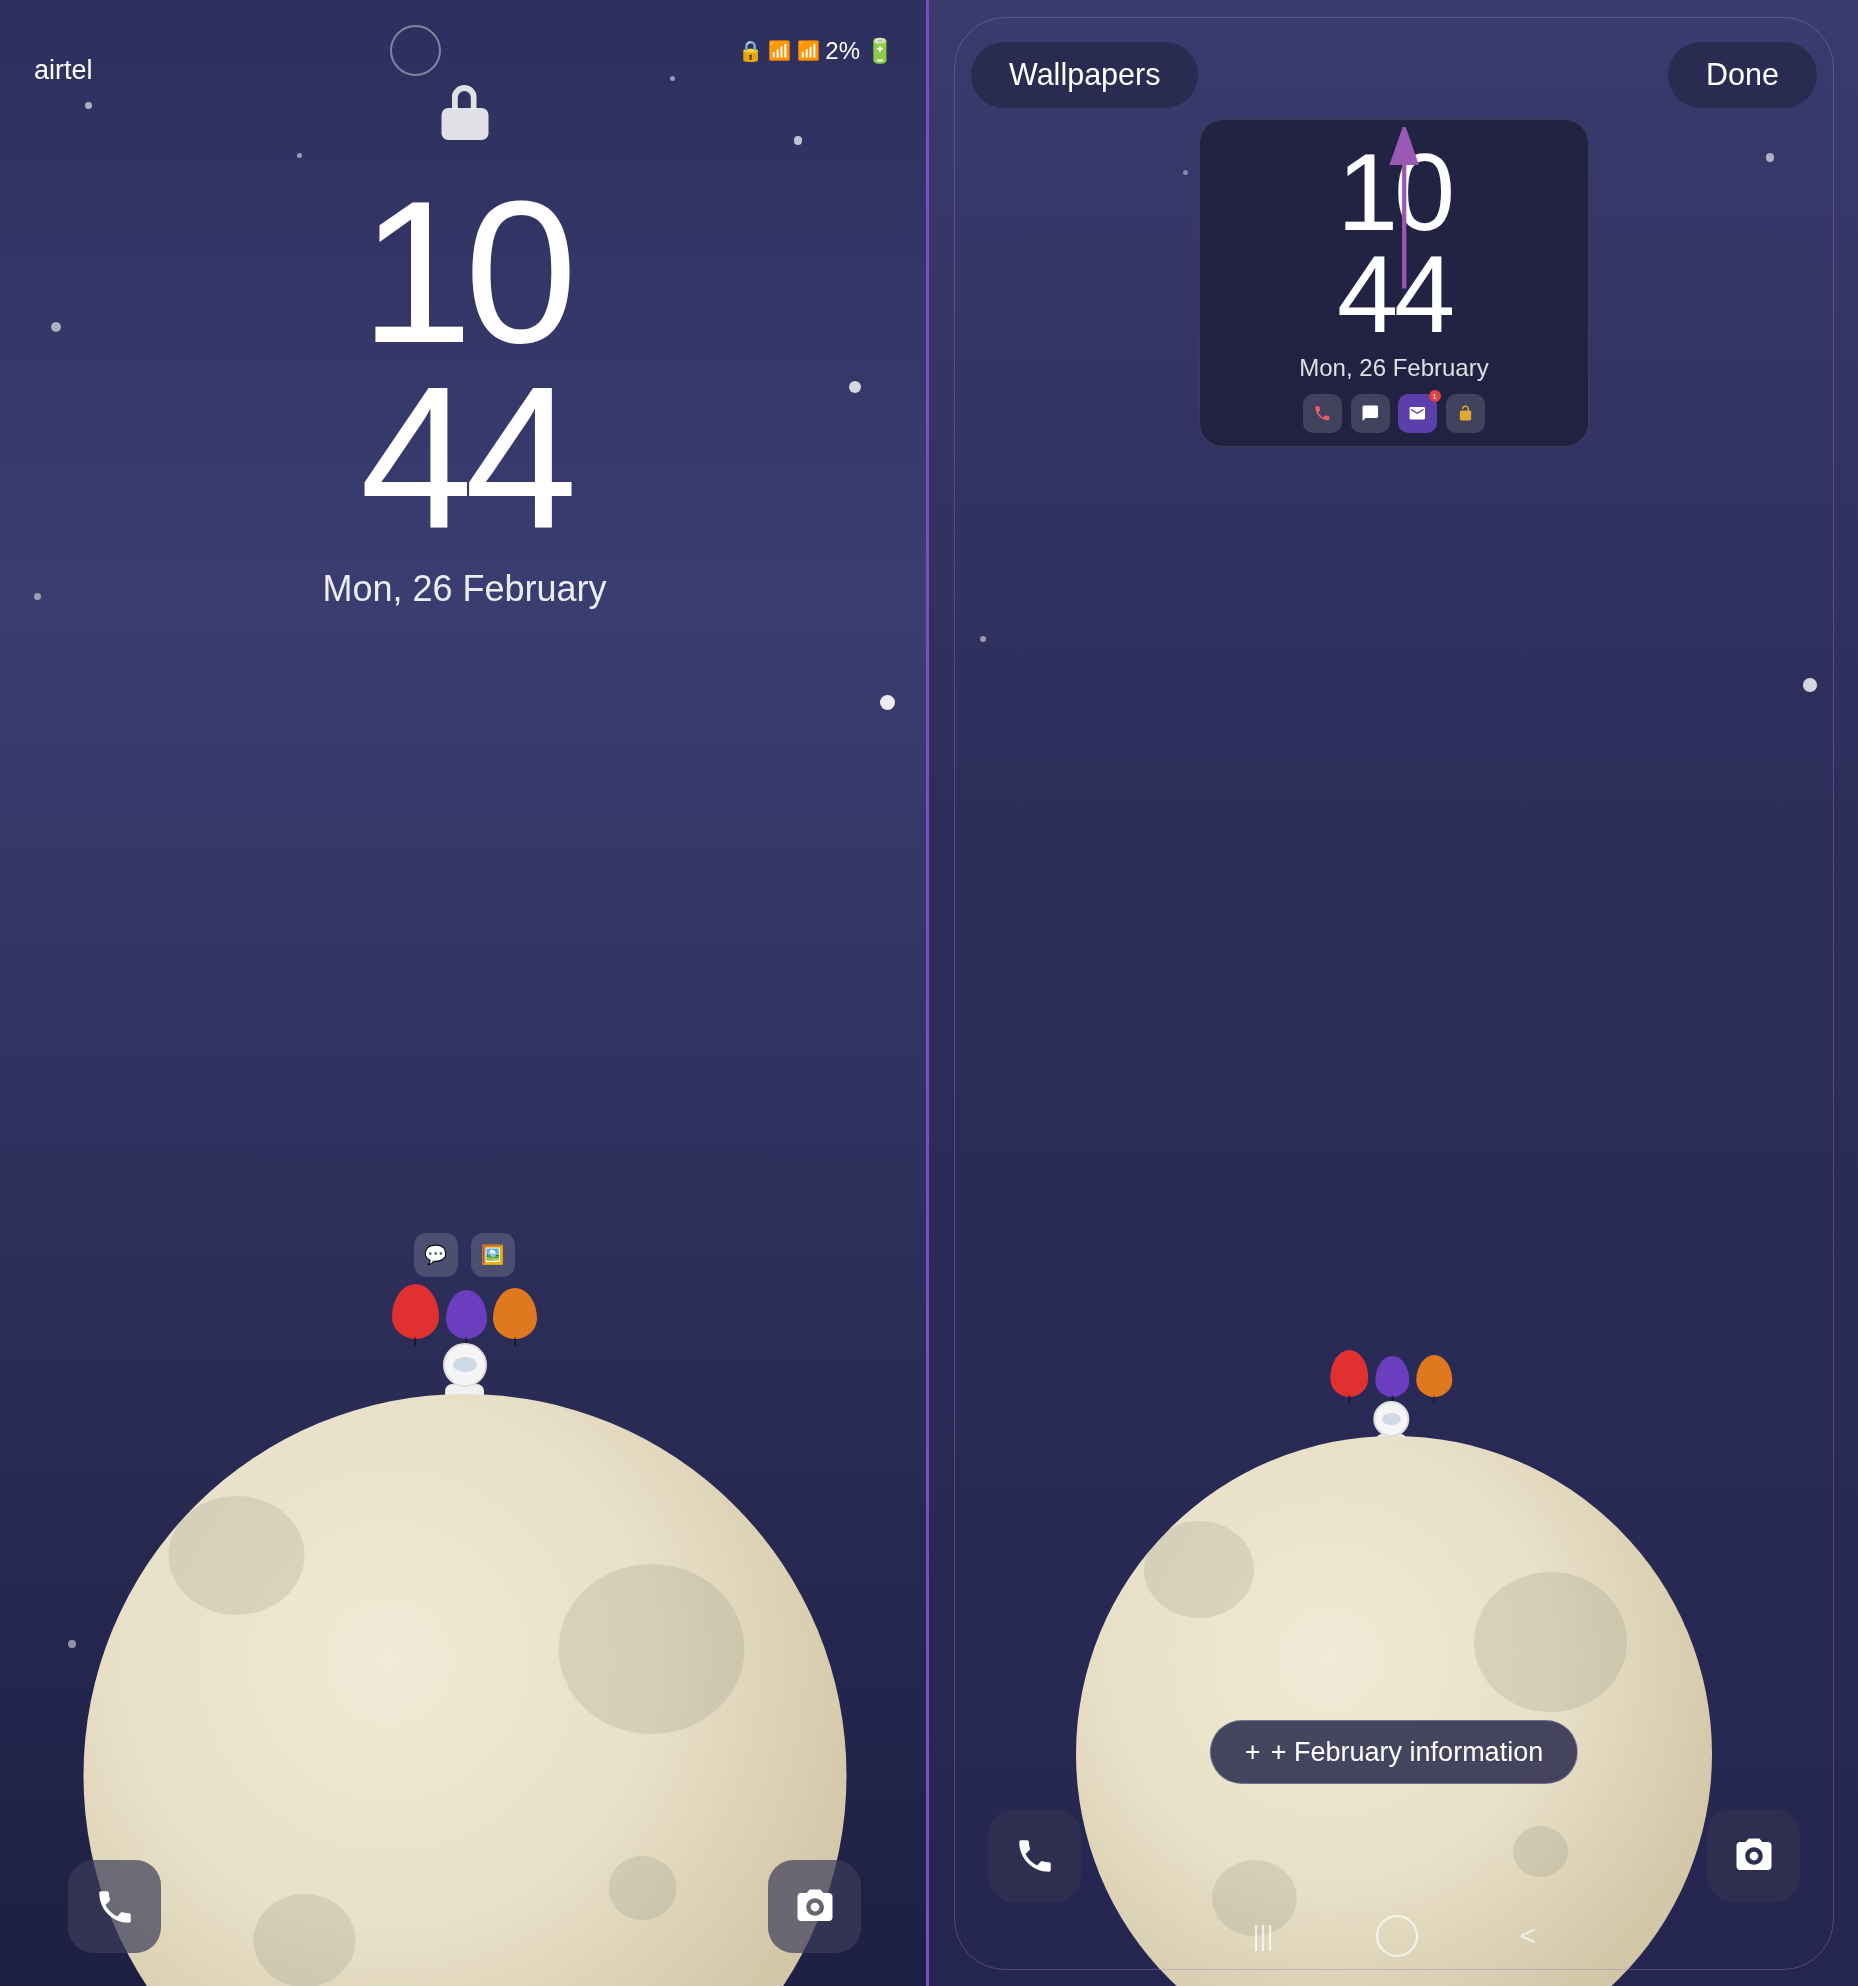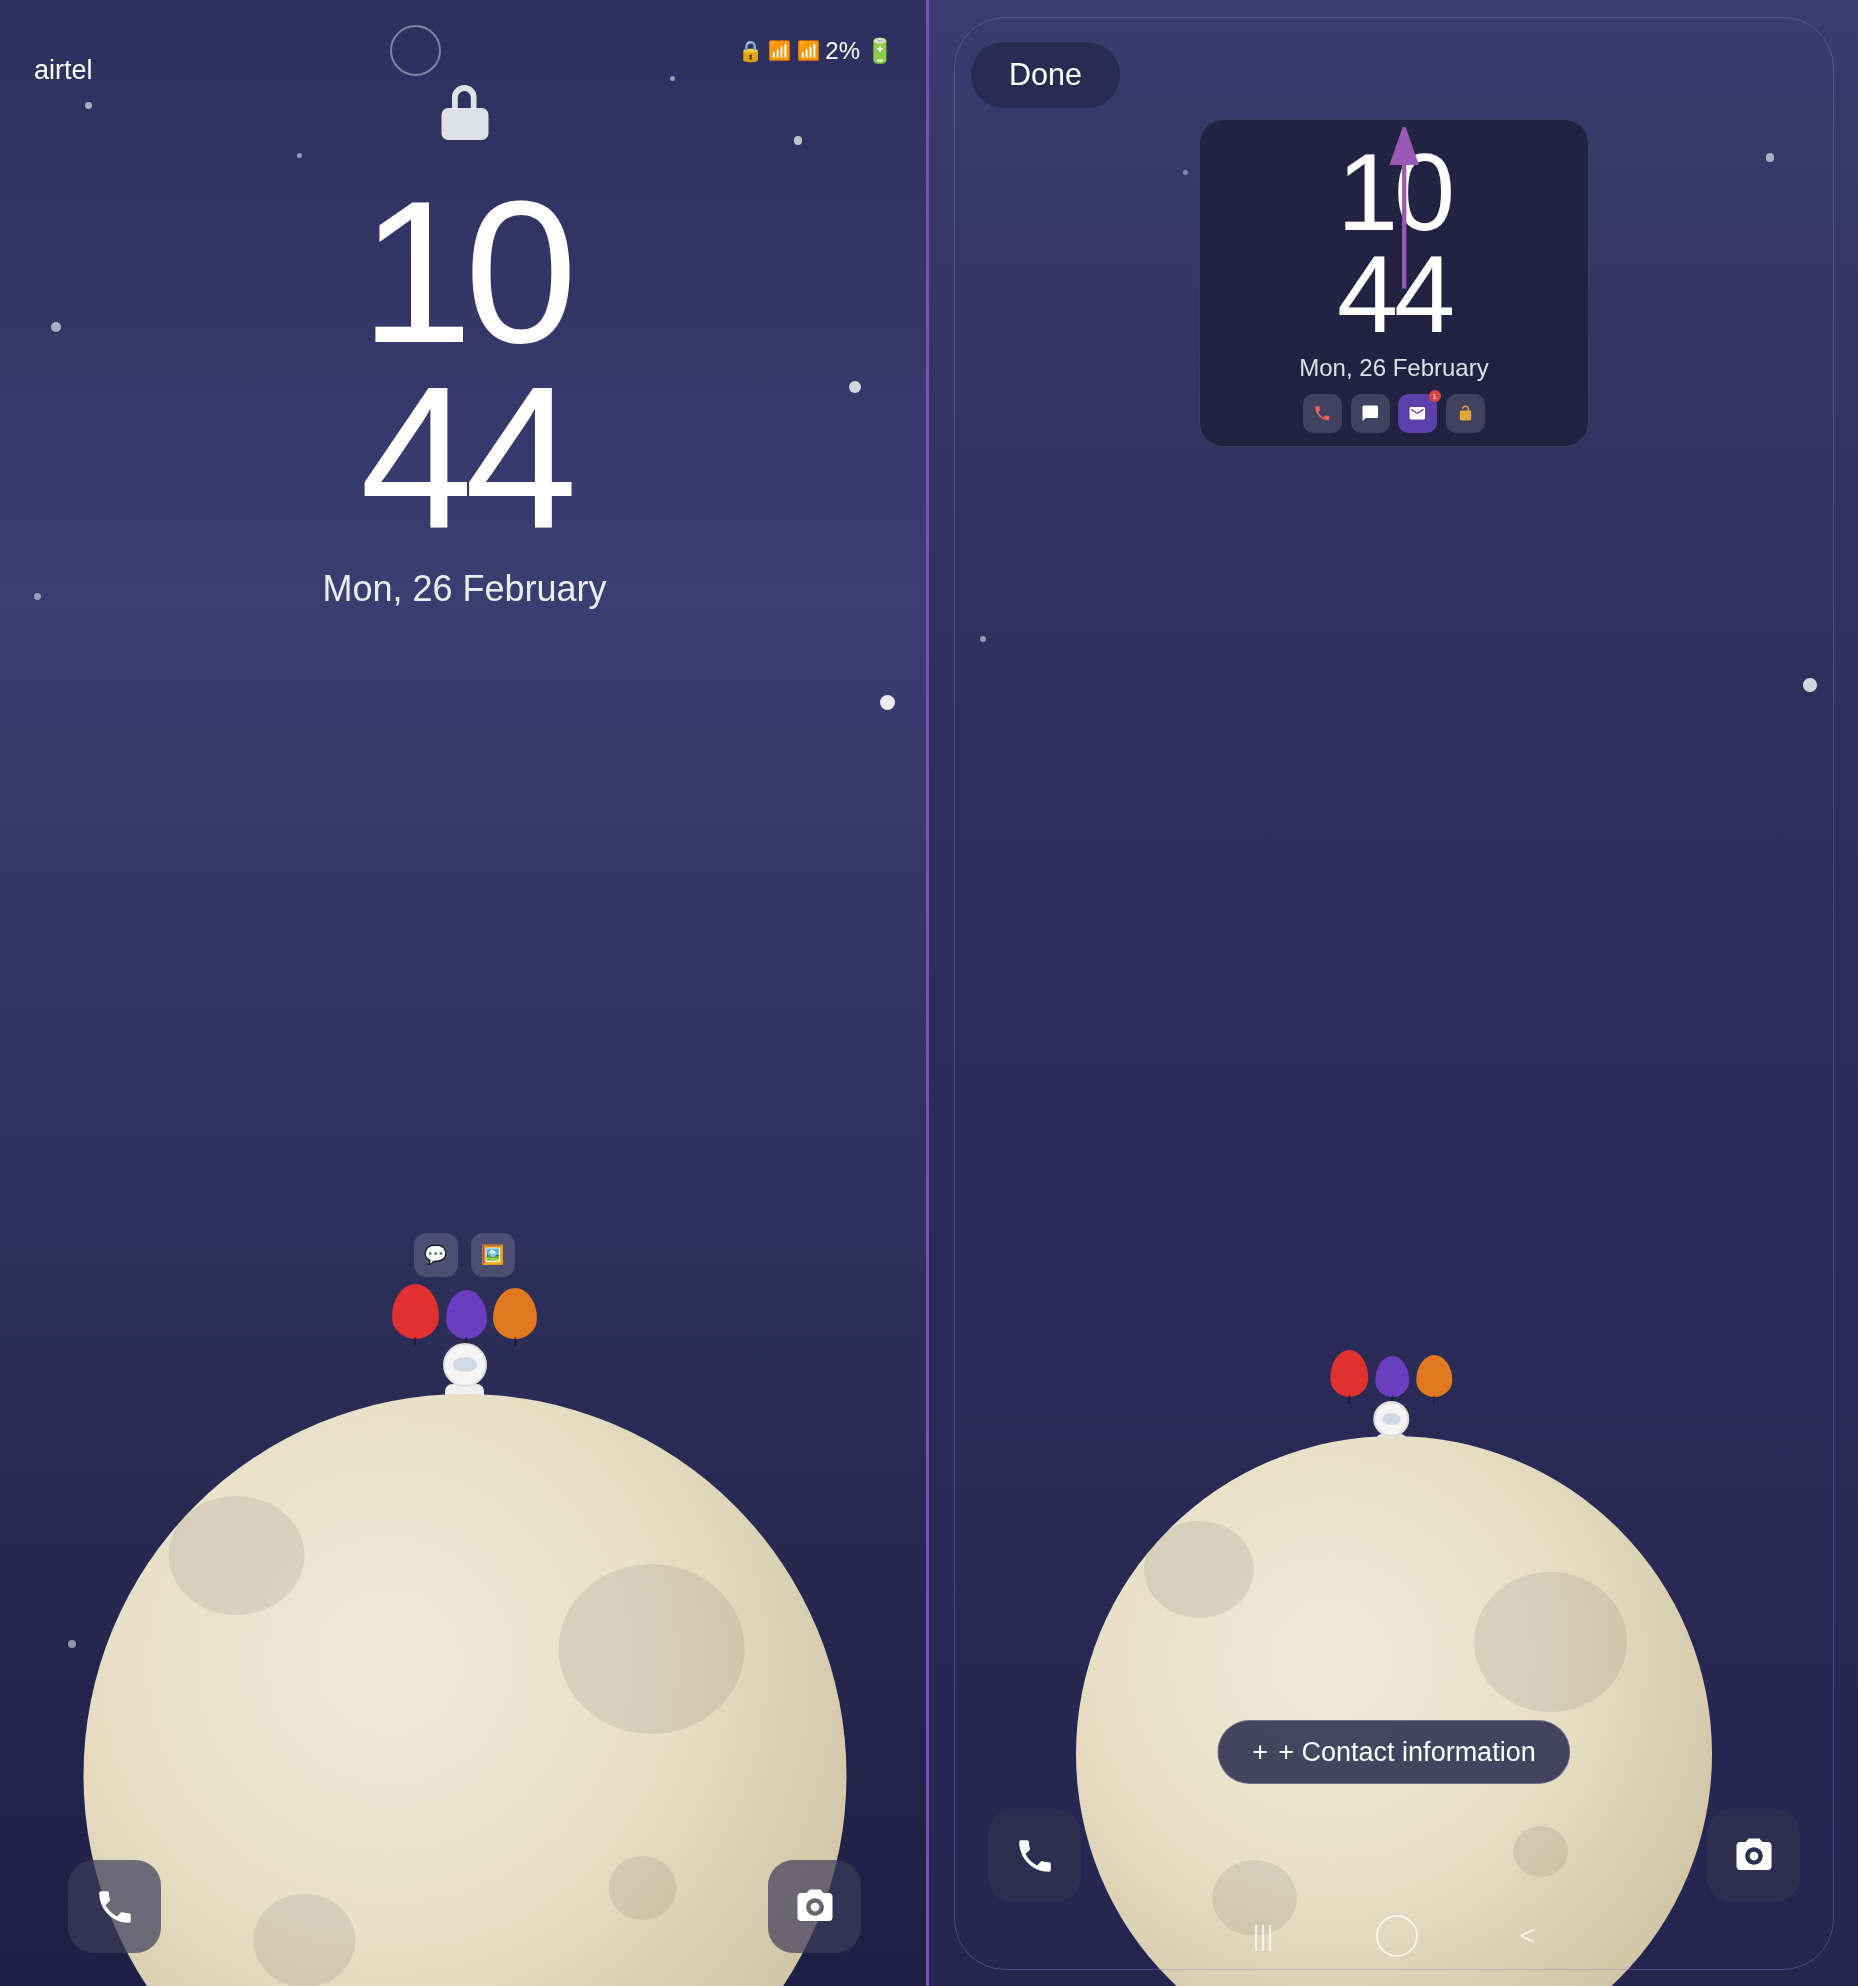--- a/index.html
+++ b/index.html
@@ -557,20 +557,21 @@
   <div class="right-phone-frame"></div>
 
   <div class="star" style="width:6.8px;height:6.8px;top:85px;left:68px;opacity:0.5"></div>
   <div class="star" style="width:5.1px;height:5.1px;top:170px;left:254px;opacity:0.4"></div>
   <div class="star" style="width:8.5px;height:8.5px;top:153px;right:85px;opacity:0.6"></div>
   <div class="star" style="width:6px;height:6px;top:636px;left:51px;opacity:0.5"></div>
   <div class="star" style="width:13.6px;height:13.6px;top:678px;right:42px;opacity:0.8"></div>
   <div class="star" style="width:15.3px;height:15.3px;bottom:466px;left:50%;opacity:0.7"></div>
 
   <div class="right-top-buttons">
+    <button class="top-pill-btn">Wallpapers</button>
     <button class="top-pill-btn">Done</button>
   </div>
 
   <div class="purple-arrow">
     <svg width="51" height="170" viewBox="0 0 60 200">
       <defs>
         <marker id="arrowhead" markerWidth="10" markerHeight="7" refX="5" refY="3.5" orient="auto">
           <polygon points="0 7, 10 3.5, 0 0" fill="#9b59b6"></polygon>
         </marker>
       </defs>
@@ -628,21 +629,21 @@
 
   <div class="moon right-moon">
     <div class="moon-crater" style="width:110px;height:97px;top:85px;left:68px;"></div>
     <div class="moon-crater" style="width:153px;height:140px;top:136px;right:85px;"></div>
     <div class="moon-crater" style="width:85px;height:76px;bottom:136px;left:136px;"></div>
     <div class="moon-crater" style="width:55px;height:51px;bottom:195px;right:144px;"></div>
   </div>
 
   <div class="contact-info-btn">
     <span>+</span>
-    <span>+ Contact information</span>
+    <span>+ February information</span>
   </div>
 
   <div class="bottom-bar-right">
     <div class="bottom-icon" style="background:rgba(50,50,80,0.75);">
       <svg width="42" height="42" viewBox="0 0 24 24" fill="white">
         <path d="M6.6 10.8c1.4 2.8 3.8 5.1 6.6 6.6l2.2-2.2c.3-.3.7-.4 1-.2 1.1.4 2.3.6 3.6.6.6 0 1 .4 1 1V20c0 .6-.4 1-1 1-9.4 0-17-7.6-17-17 0-.6.4-1 1-1h3.5c.6 0 1 .4 1 1 0 1.3.2 2.5.6 3.6.1.3 0 .7-.2 1L6.6 10.8z"></path>
       </svg>
     </div>
     <div class="bottom-icon" style="background:rgba(50,50,80,0.75);">
       <svg width="42" height="42" viewBox="0 0 24 24" fill="white">

